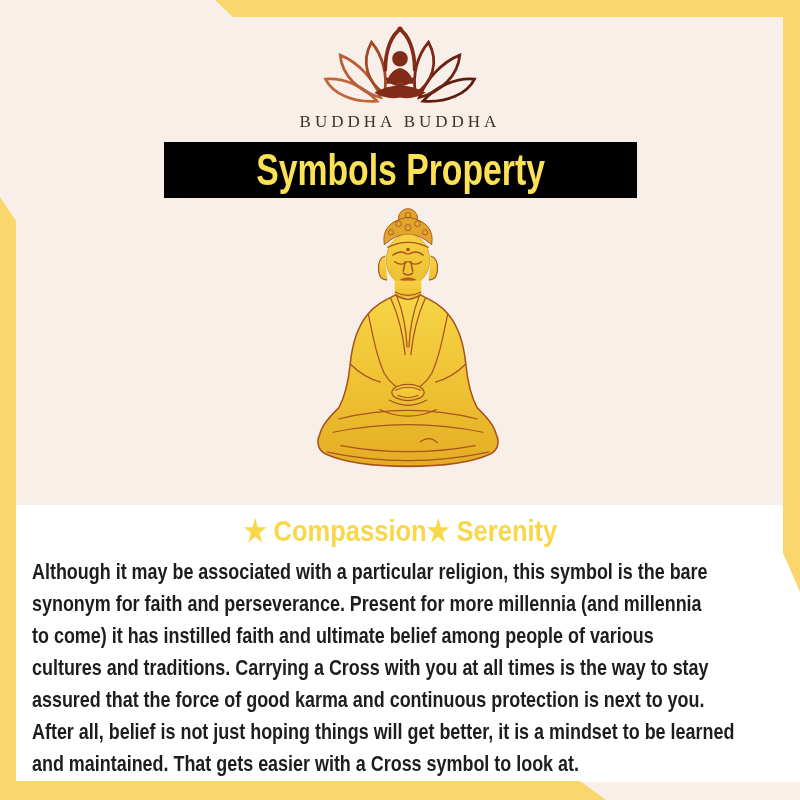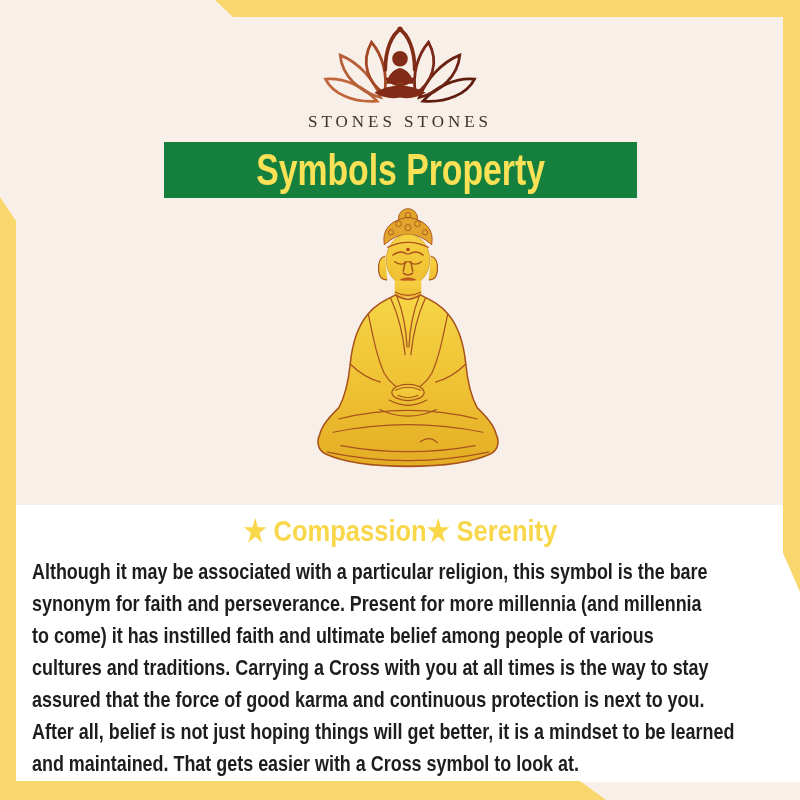--- a/index.html
+++ b/index.html
@@ -12,21 +12,21 @@
   
   .logo{position:absolute;left:318px;top:22px;width:164px;height:92px;z-index:5;}
   .brand{
     position:absolute;left:0;top:112px;width:100%;text-align:center;
     font-family:"Liberation Serif",serif;font-size:17px;letter-spacing:4px;
     color:#3a322b;font-weight:400;z-index:5;
   }
   
   .title-bar{
     position:absolute;left:164px;top:142px;width:473px;height:56px;
-    background:#15803d;display:flex;align-items:center;justify-content:center;z-index:5;
+    background:#000000;display:flex;align-items:center;justify-content:center;z-index:5;
   }
   .title{
     font-size:45px;font-weight:700;color:#fbe156;white-space:nowrap;
     transform:scaleX(0.75);letter-spacing:0;
   }
   
   .buddha{position:absolute;left:283px;top:203px;width:250px;height:270px;z-index:5;}
   
   .banner{position:absolute;left:22px;top:452px;width:262px;height:36px;z-index:6;}
   .banner-svg{position:absolute;left:0;top:0;width:262px;height:36px;}
@@ -70,21 +70,21 @@
       <path d="M71,62 Q85,75 99,62" stroke="#822c18" stroke-width="3"></path>
     </g>
     <g fill="#822c18" stroke="none">
       <circle cx="85" cy="8" r="3"></circle>
       <circle cx="85" cy="40" r="8.5"></circle>
       <path d="M85,50 C77,52 72,58 70,67 L100,67 C98,58 93,52 85,50 Z"></path>
       <path d="M57,77 Q85,61 113,77 Q99,85 85,82 Q71,85 57,77 Z"></path>
     </g>
   </svg>
 
-  <div class="brand">STONES STONES</div>
+  <div class="brand">BUDDHA BUDDHA</div>
 
   <div class="title-bar">
     <div class="title">Symbols Property</div>
   </div>
 
   <svg class="buddha" viewBox="0 0 250 285">
     <defs>
       <linearGradient id="gold" x1="0" y1="0" x2="0" y2="1">
         <stop offset="0" stop-color="#f6d546"></stop>
         <stop offset="0.55" stop-color="#eec133"></stop>

